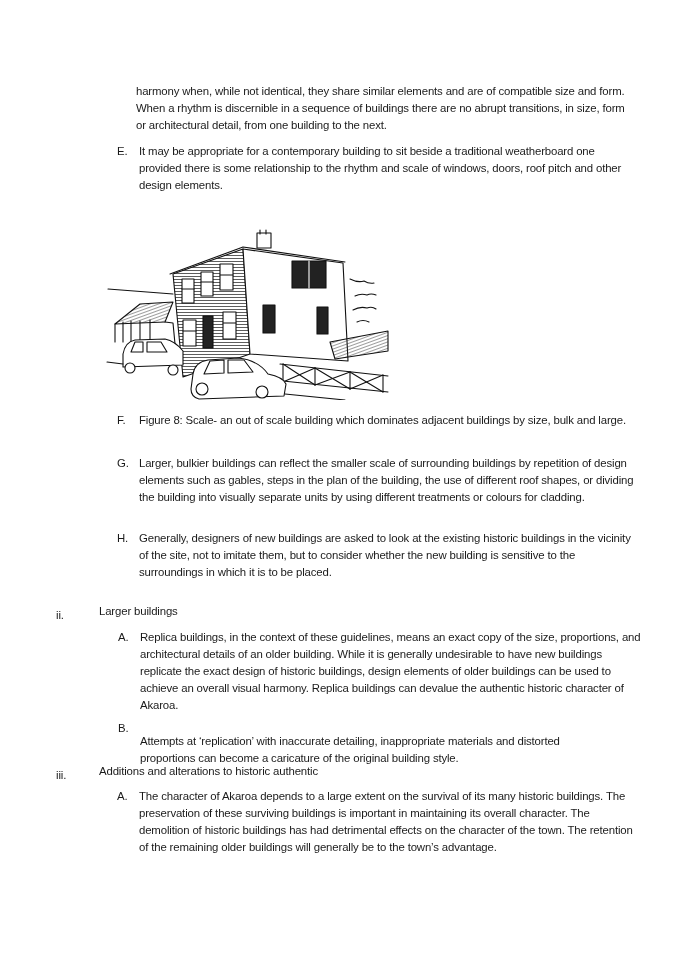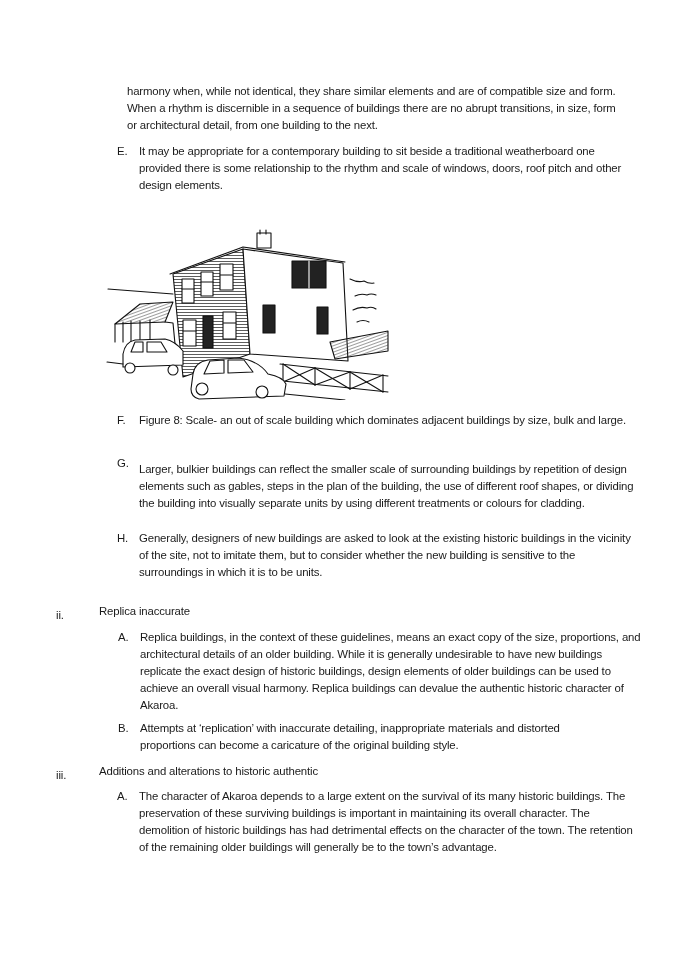--- a/index.html
+++ b/index.html
@@ -14,21 +14,21 @@
   .heading .marker { position: absolute; left: 0; top: 4px; }
   .heading .text { position: absolute; left: 43px; top: 0; white-space: nowrap; }
   .figure { position: absolute; left: 105px; top: 224px; width: 285px; height: 176px; background: #ffffff; }
   .figure svg { display: block; }
 </style>
 </head>
 <body>
 
 <div class="page">
 
-  <div class="p" style="left:127px; top:83px; width:500px;">harmony when, while not identical, they share similar elements and are of compatible size and form. When a rhythm is discernible in a sequence of buildings there are no abrupt transitions, in size, form or architectural detail, from one building to the next.</div>
+  <div class="p" style="left:136px; top:83px; width:500px;">harmony when, while not identical, they share similar elements and are of compatible size and form. When a rhythm is discernible in a sequence of buildings there are no abrupt transitions, in size, form or architectural detail, from one building to the next.</div>
 
   <div class="item" style="left:117px; top:143px; width:530px;">
     <span class="marker">E.</span>
     <span class="text">It may be appropriate for a contemporary building to sit beside a traditional weatherboard one provided there is some relationship to the rhythm and scale of windows, doors, roof pitch and other design elements.</span>
   </div>
 
   <div class="figure">
     <svg width="285" height="176" viewBox="0 0 285 176">
       <defs>
         <pattern id="clad" width="4" height="3" patternUnits="userSpaceOnUse">
@@ -115,41 +115,41 @@
     </svg>
   </div>
 
   <div class="item" style="left:117px; top:412px; width:530px;">
     <span class="marker">F.</span>
     <span class="text">Figure 8: Scale- an out of scale building which dominates adjacent buildings by size, bulk and large.</span>
   </div>
 
   <div class="item" style="left:117px; top:455px; width:530px;">
     <span class="marker">G.</span>
-    <span class="text" style="width:502px;margin-top:6px;">Larger, bulkier buildings can reflect the smaller scale of surrounding buildings by repetition of design elements such as gables, steps in the plan of the building, the use of different roof shapes, or dividing the building into visually separate units by using different treatments or colours for cladding.</span>
+    <span class="text" style="width:502px;">Larger, bulkier buildings can reflect the smaller scale of surrounding buildings by repetition of design elements such as gables, steps in the plan of the building, the use of different roof shapes, or dividing the building into visually separate units by using different treatments or colours for cladding.</span>
   </div>
 
   <div class="item" style="left:117px; top:530px; width:530px;">
     <span class="marker">H.</span>
-    <span class="text" style="width:500px;">Generally, designers of new buildings are asked to look at the existing historic buildings in the vicinity of the site, not to imitate them, but to consider whether the new building is sensitive to the surroundings in which it is to be units.</span>
+    <span class="text" style="width:500px;">Generally, designers of new buildings are asked to look at the existing historic buildings in the vicinity of the site, not to imitate them, but to consider whether the new building is sensitive to the surroundings in which it is to be placed.</span>
   </div>
 
   <div class="heading" style="left:56px; top:603px; width:400px;">
     <span class="marker">ii.</span>
-    <span class="text">Replica inaccurate</span>
+    <span class="text">Larger buildings</span>
   </div>
 
   <div class="item" style="left:118px; top:629px; width:530px;">
     <span class="marker">A.</span>
     <span class="text" style="width:502px;">Replica buildings, in the context of these guidelines, means an exact copy of the size, proportions, and architectural details of an older building. While it is generally undesirable to have new buildings replicate the exact design of historic buildings, design elements of older buildings can be used to achieve an overall visual harmony. Replica buildings can devalue the authentic historic character of Akaroa.</span>
   </div>
 
   <div class="item" style="left:118px; top:720px; width:530px;">
     <span class="marker">B.</span>
-    <span class="text" style="width:440px;">Attempts at ‘replication’ with inaccurate detailing, inappropriate materials and distorted proportions can become a caricature of the original building style.</span>
+    <span class="text" style="width:440px;margin-top:13px;">Attempts at ‘replication’ with inaccurate detailing, inappropriate materials and distorted proportions can become a caricature of the original building style.</span>
   </div>
 
   <div class="heading" style="left:56px; top:763px; width:400px;">
     <span class="marker">iii.</span>
     <span class="text">Additions and alterations to historic authentic</span>
   </div>
 
   <div class="item" style="left:117px; top:788px; width:530px;">
     <span class="marker">A.</span>
     <span class="text" style="width:502px;">The character of Akaroa depends to a large extent on the survival of its many historic buildings. The preservation of these surviving buildings is important in maintaining its overall character. The demolition of historic buildings has had detrimental effects on the character of the town. The retention of the remaining older buildings will generally be to the town’s advantage.</span>

